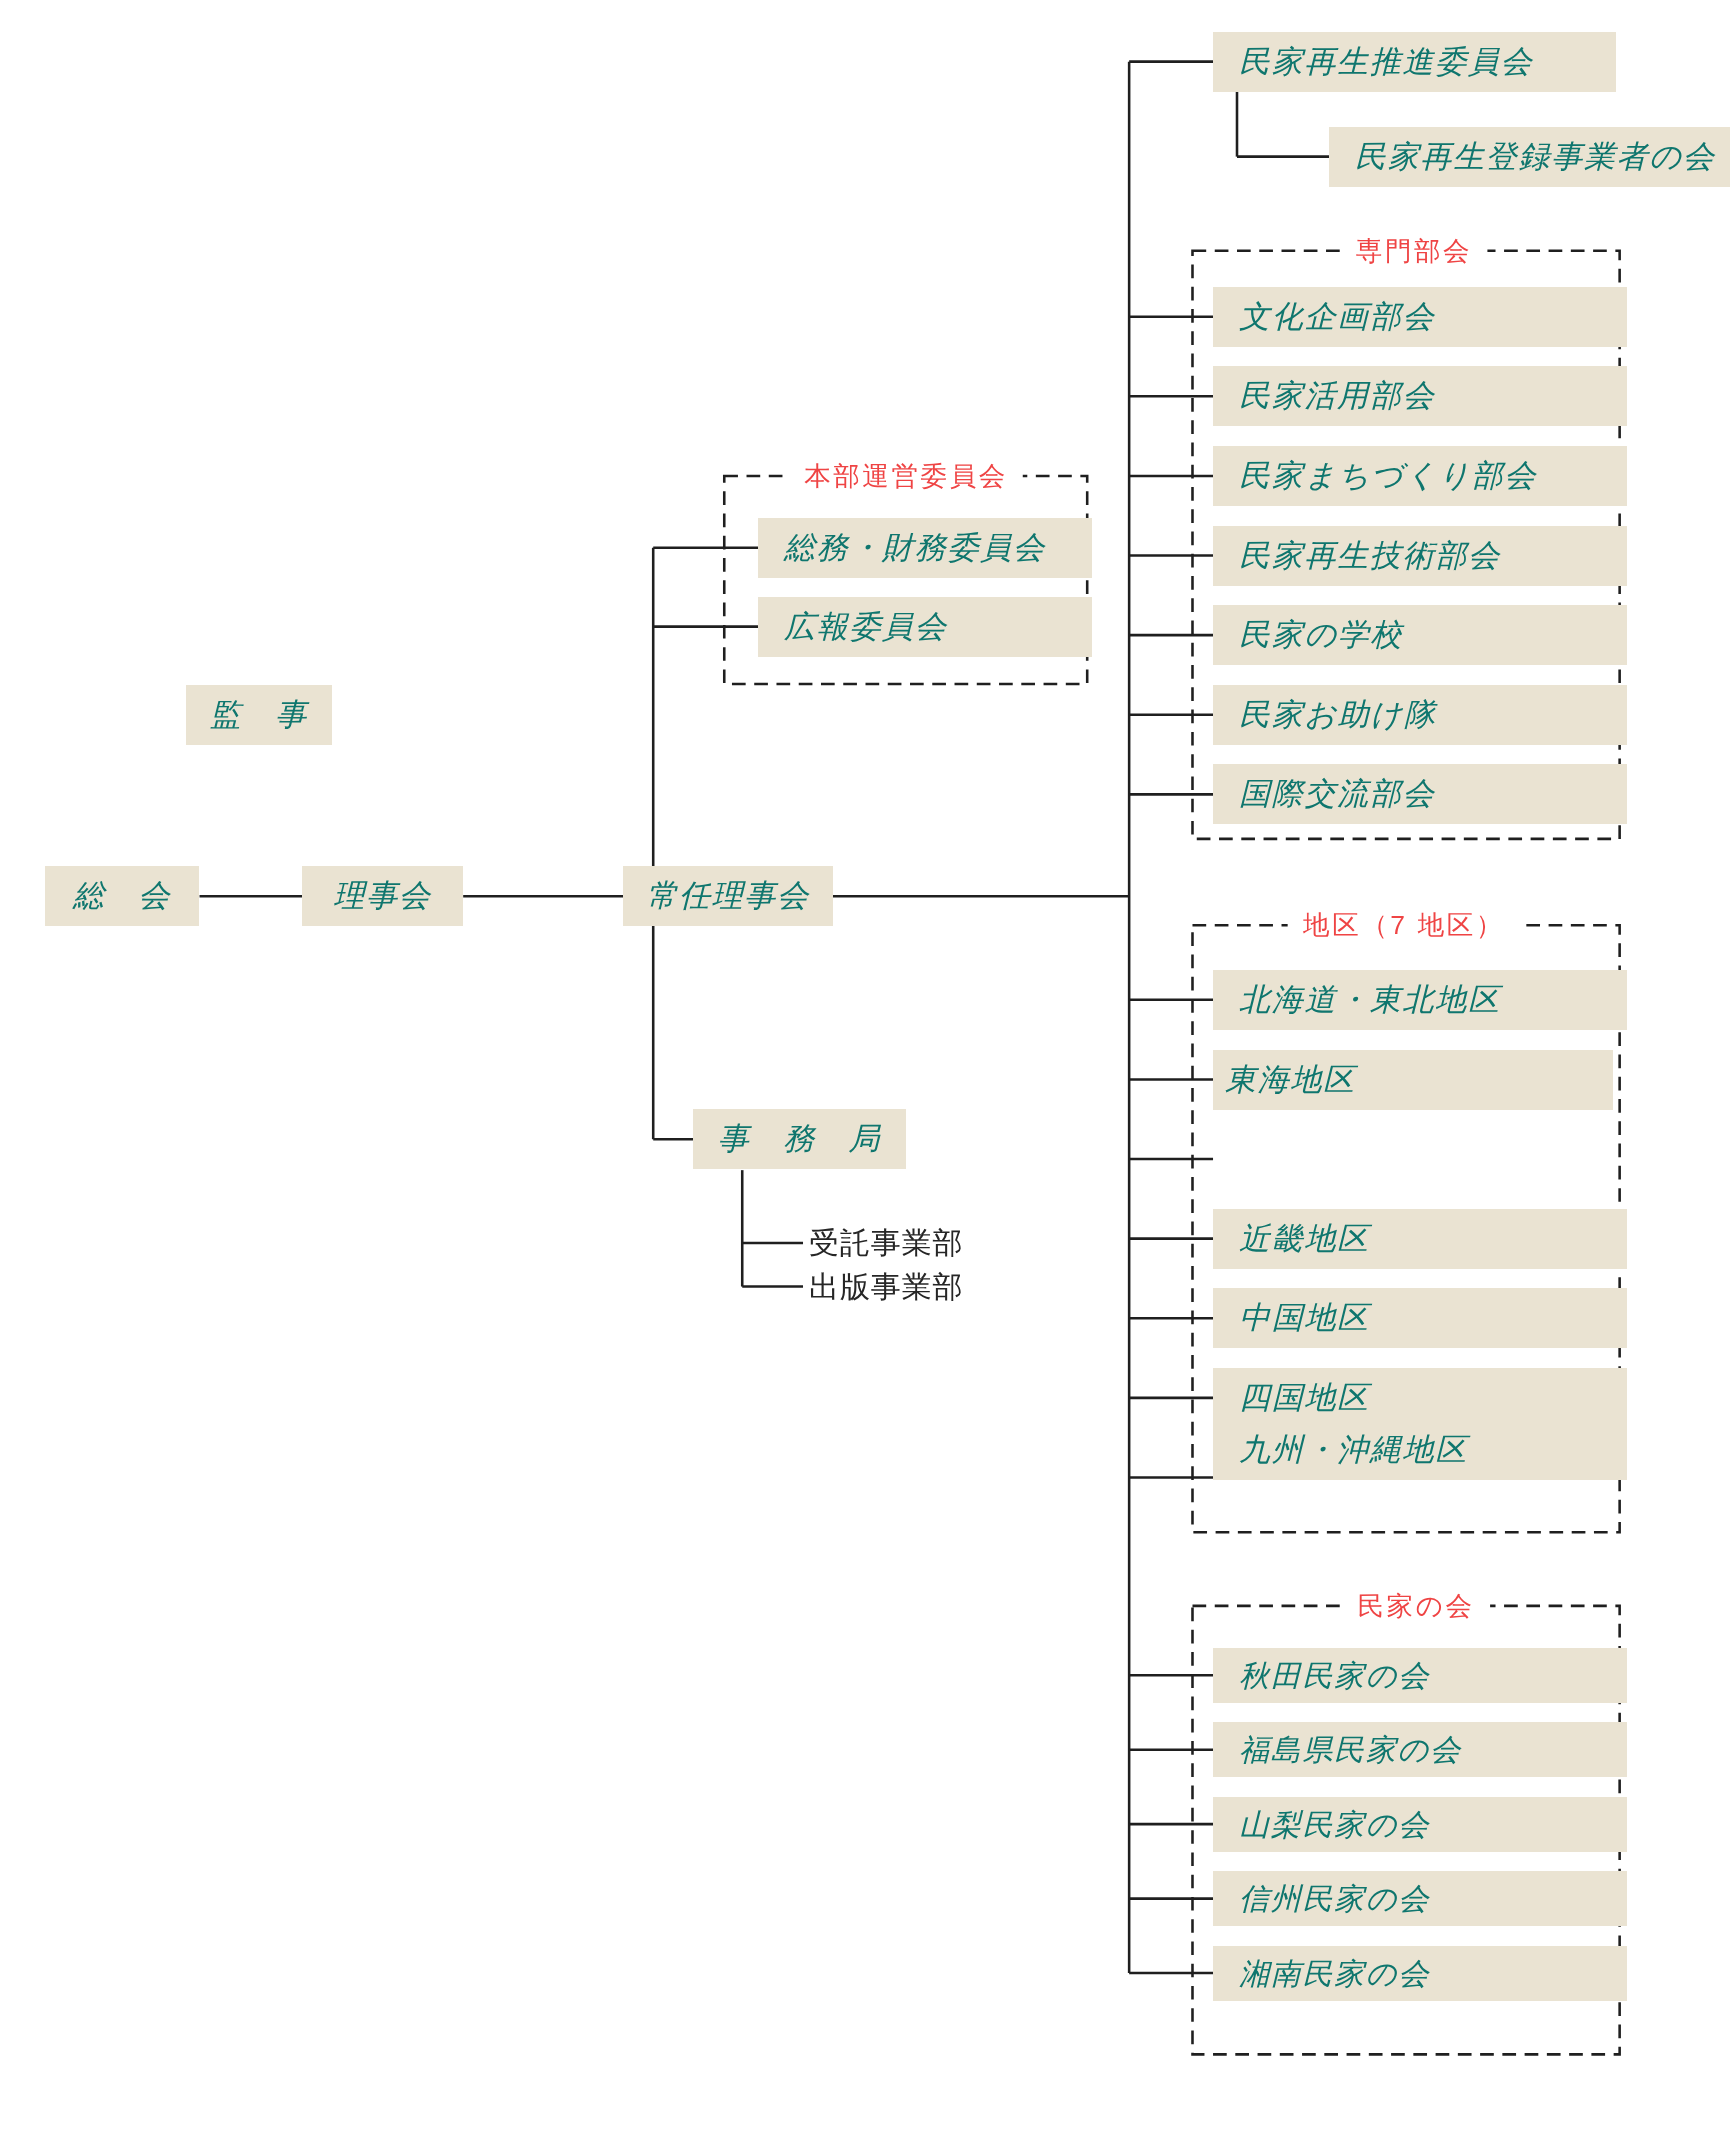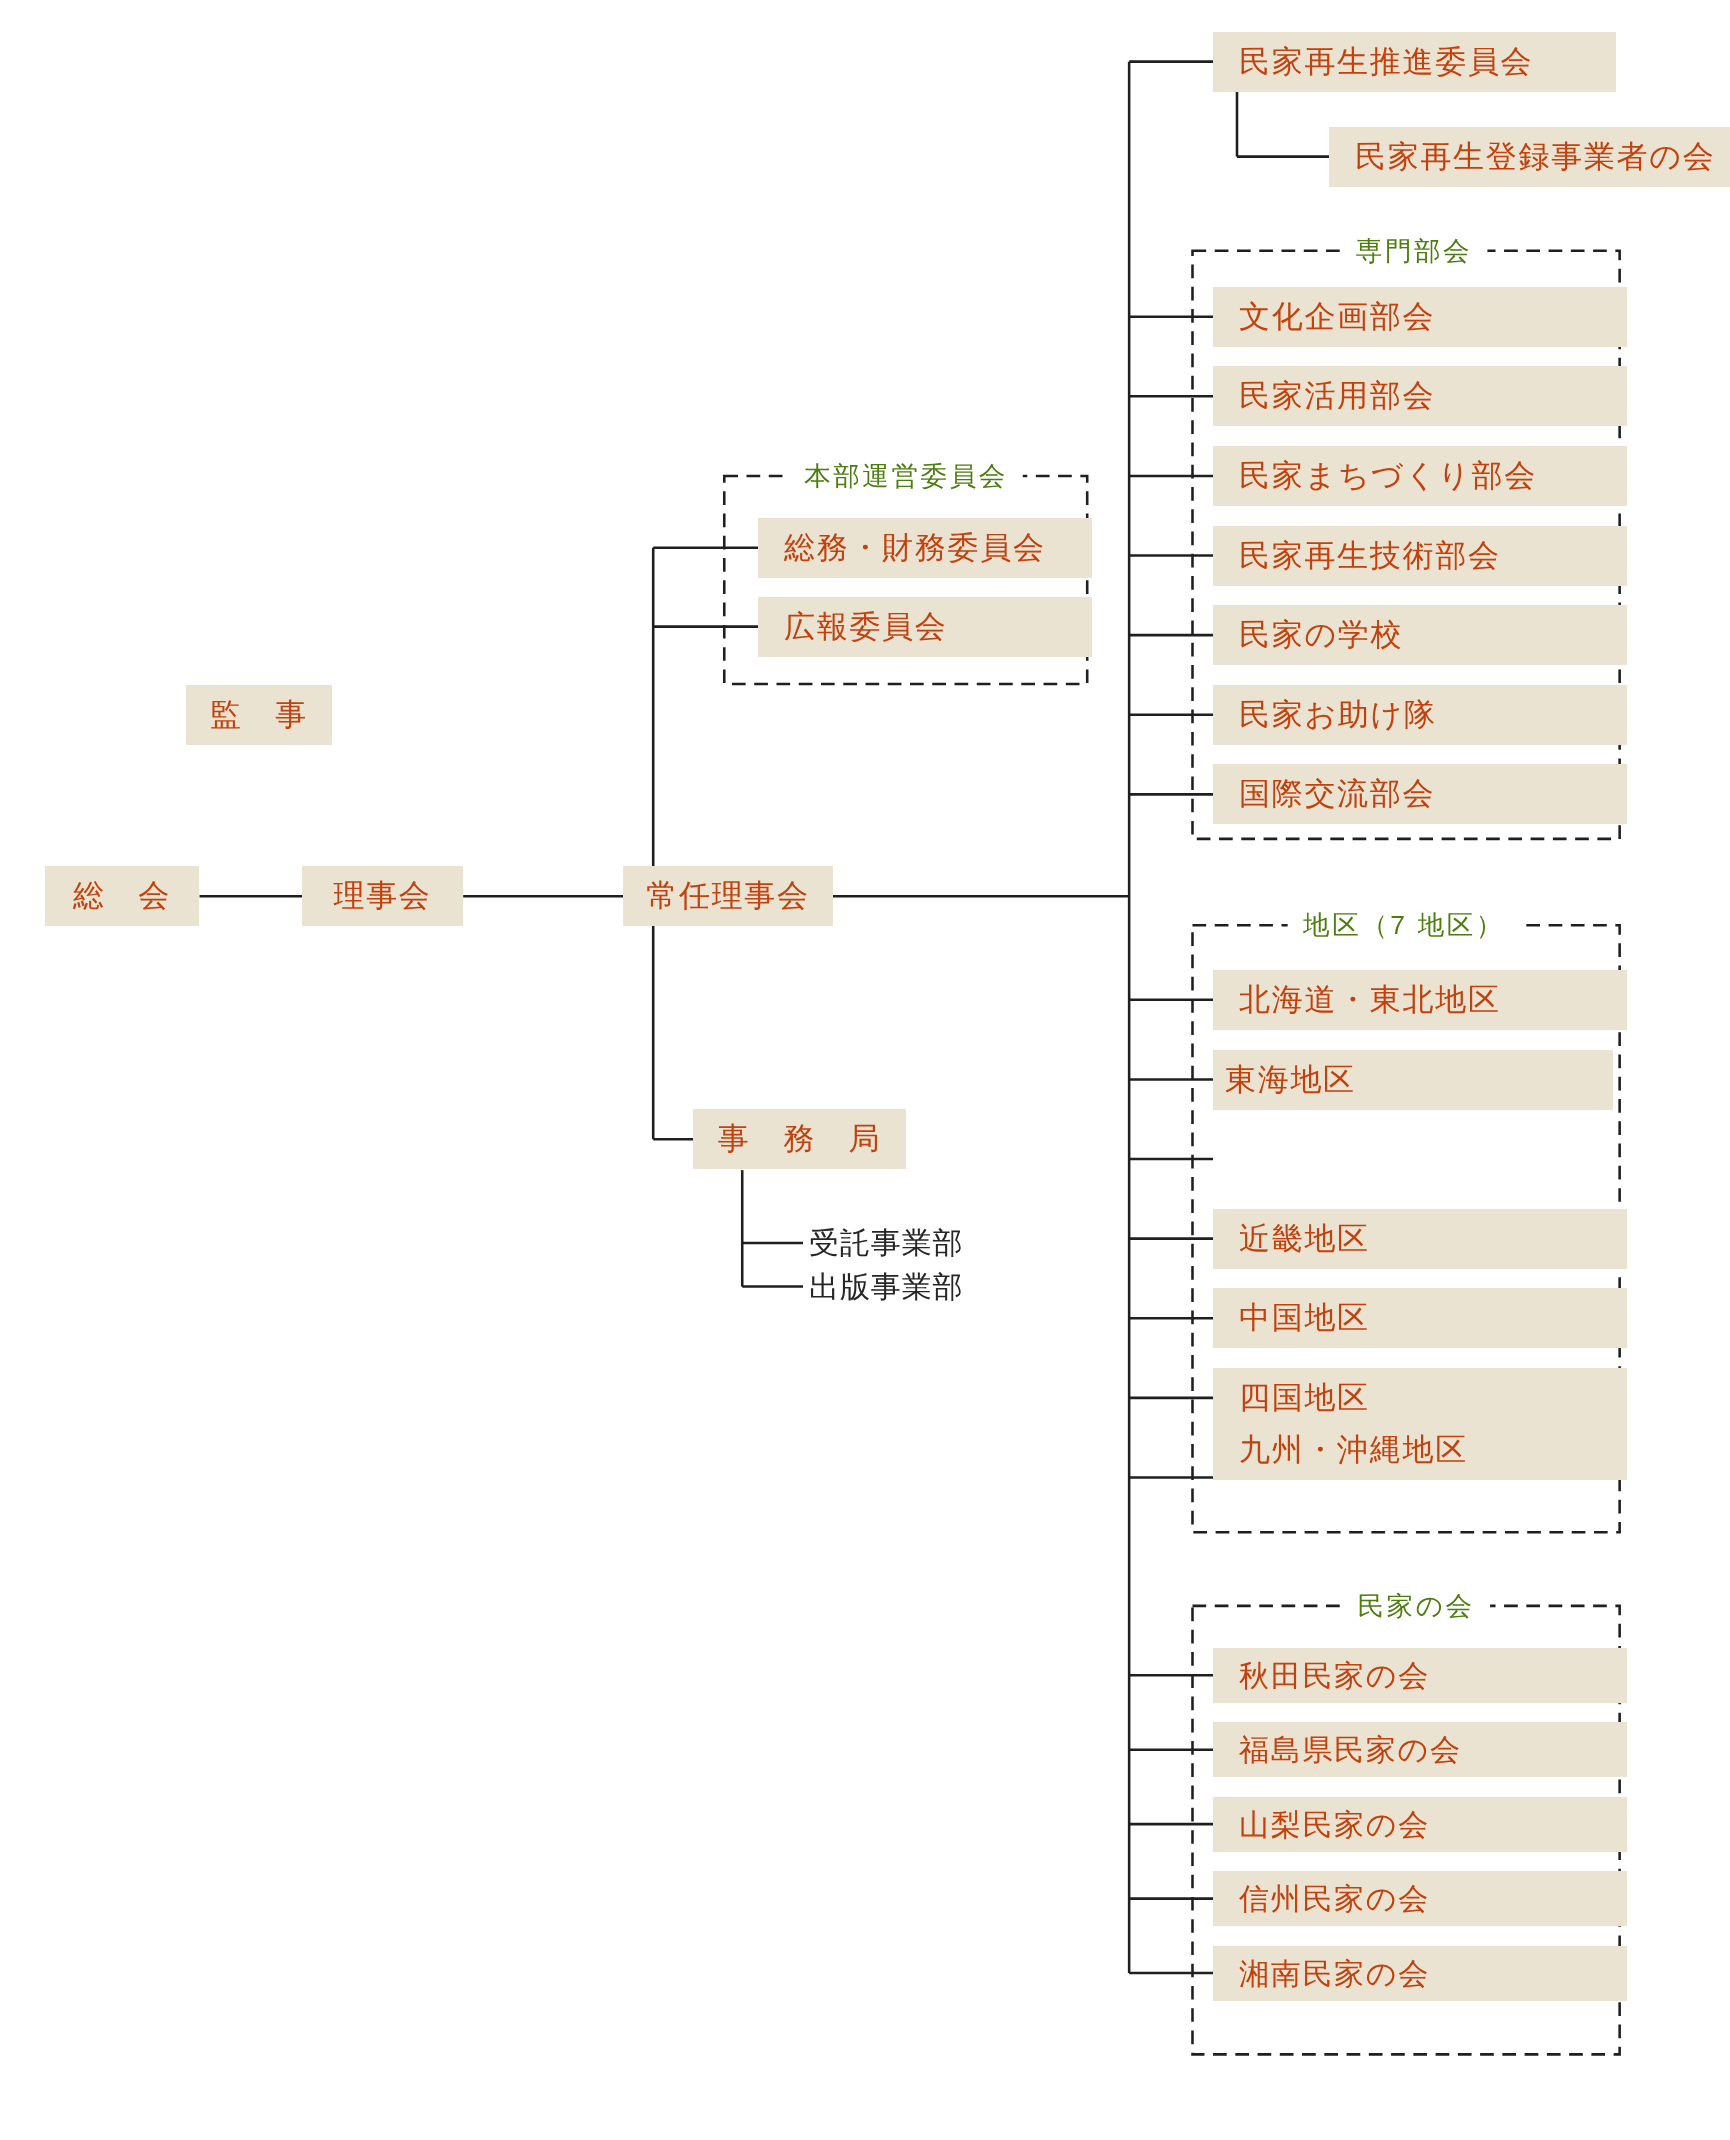--- a/index.html
+++ b/index.html
@@ -6,29 +6,29 @@
   body{
     width:1731px;height:2140px;position:relative;background:#ffffff;
     font-family:"Liberation Sans","DejaVu Sans",sans-serif;
     color:#1f1f1f;
   }
   #stage{position:absolute;left:0;top:0;width:1731px;height:2140px;}
   svg.wires{position:absolute;left:0;top:0;z-index:0;}
   .box{
     position:absolute;z-index:2;background:#EAE3D2;
     height:60px;line-height:60px;font-size:31px;letter-spacing:1.7px;
-    white-space:nowrap;overflow:hidden;color:#c2410c;
+    white-space:nowrap;overflow:hidden;color:#0f766e;font-style:italic;
   }
   .box.pad{padding-left:26px;}
   .box.center{text-align:center;}
   .box.small{height:55px;line-height:55px;font-size:30px;}
   .section-label{
     position:absolute;z-index:3;transform:translate(-50%,-50%);
     background:#ffffff;padding:0 15.4px;font-size:26.5px;letter-spacing:2.6px;
-    color:#4d7c0f;white-space:nowrap;
+    color:#ef4444;white-space:nowrap;
   }
   .sub-text{
     position:absolute;z-index:2;transform:translateY(-50%);
     font-size:30px;letter-spacing:0.9px;color:#262626;white-space:nowrap;
   }
 </style>
 </head>
 <body>
 
 <div id="stage">

